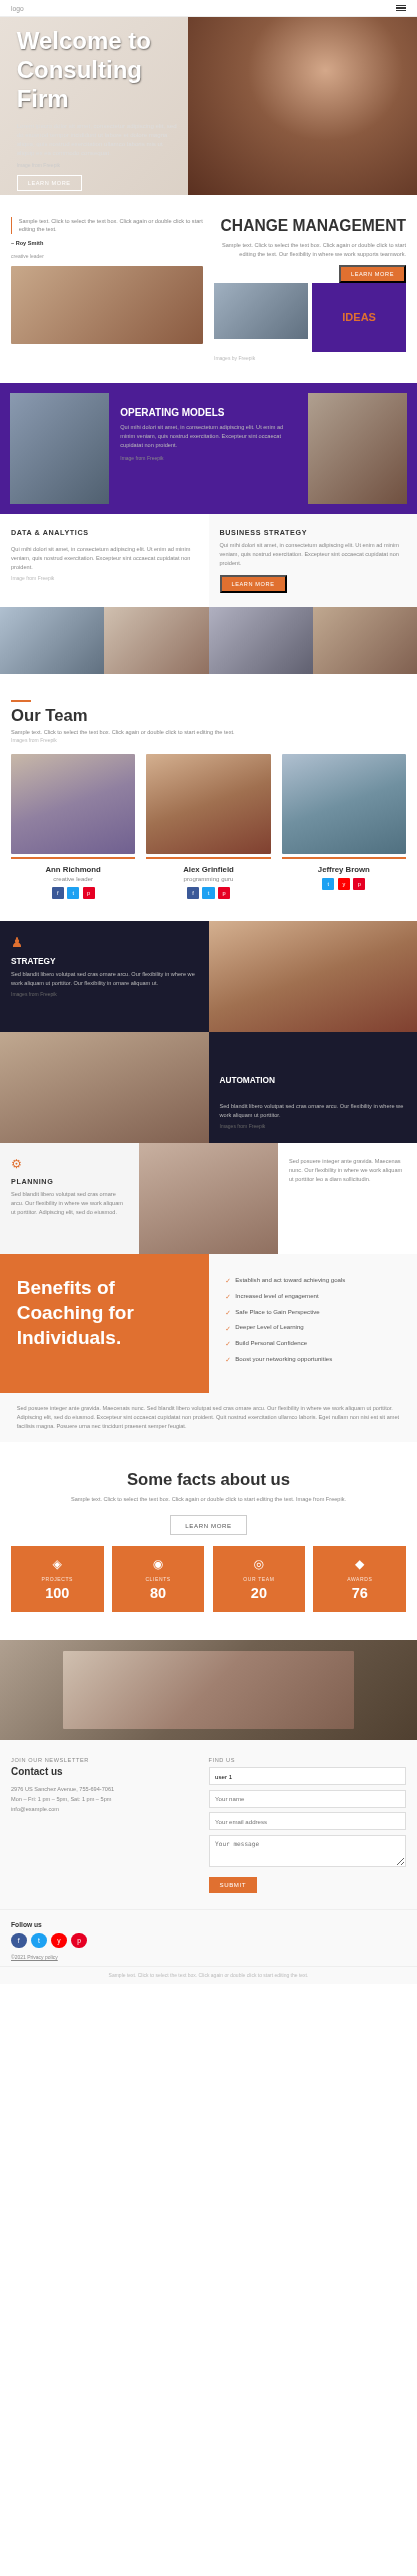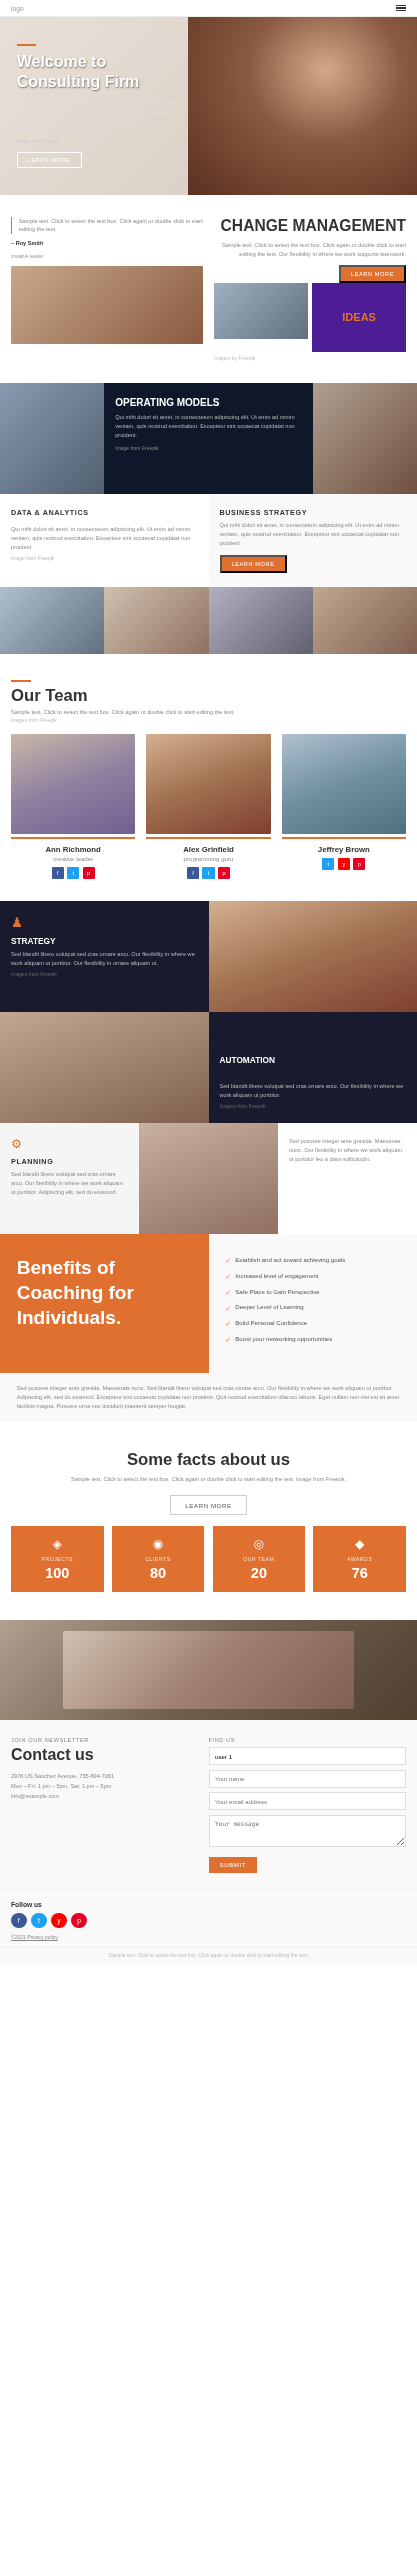--- a/index.html
+++ b/index.html
@@ -8,21 +8,21 @@
     
     .header { display: flex; justify-content: space-between; align-items: center; padding: 4.5px 11px; border-bottom: 0.6px solid #eee; }
 
     
     .hero { position: relative; background: #f5f5f5; height: 178px; overflow: hidden; }
     .hero-bg { width: 100%; height: 178px; background: linear-gradient(135deg, #e8e0d8 0%, #d4c8bc 100%); display: flex; align-items: center; justify-content: flex-end; }
     .hero-img-placeholder { width: 55%; height: 100%; background: linear-gradient(160deg, #c9b8a8 0%, #a08070 50%, #8a6a5a 100%); position: relative; display: flex; align-items: center; justify-content: center; }
     .hero-person { width: 100%; height: 100%; background: radial-gradient(ellipse at 60% 30%, #d4a88a 0%, #8a5a40 40%, #5a3020 100%); }
     .hero-content { position: absolute; left: 0; top: 0; width: 45%; height: 100%; display: flex; flex-direction: column; justify-content: center; padding: 11px 11px 11px 16.7px; background: transparent; }
     .hero-orange-bar { width: 19.5px; height: 1.7px; background: #e07030; margin-bottom: 6.7px; }
-    .hero-title { font-size: 16px; font-weight: 700; color: #fff; line-height: 1.2; text-shadow: 0.6px 0.6px 1.7px rgba(0,0,0,0.5); }
+    .hero-title { font-size: 24px; font-weight: 700; color: #fff; line-height: 1.2; text-shadow: 0.6px 0.6px 1.7px rgba(0,0,0,0.5); }
     .hero-text { font-size: 6.1px; color: #ddd; margin-top: 6.7px; line-height: 1.5; }
     .hero-credit { font-size: 5px; color: #ccc; margin-top: 4.5px; }
     .hero-btn { margin-top: 7.8px; padding: 3.9px 10px; background: transparent; border: 0.6px solid #fff; color: #fff; font-size: 5.6px; cursor: pointer; text-transform: uppercase; letter-spacing: 0.6px; width: fit-content; }
 
     
     .change-management { padding: 22px 11px; }
     .cm-inner { display: grid; grid-template-columns: 1fr 1fr; gap: 11px; align-items: start; }
     .cm-left { display: flex; flex-direction: column; gap: 6.7px; }
     .cm-quote { font-size: 5.6px; color: #888; line-height: 1.5; padding-left: 6.7px; border-left: 1.1px solid #e07030; }
     .cm-author { font-size: 5.6px; font-weight: bold; color: #333; }
@@ -31,21 +31,21 @@
     .cm-right { }
     .cm-title { font-size: 15.6px; font-weight: 700; color: #333; text-align: right; line-height: 1.2; }
     .cm-text { font-size: 5.6px; color: #888; line-height: 1.5; margin-top: 5.6px; text-align: right; }
     .cm-btn { display: inline-block; margin-top: 6.7px; padding: 3.9px 10px; background: #e07030; color: #fff; font-size: 5.6px; cursor: pointer; text-transform: uppercase; letter-spacing: 0.6px; float: right; }
     .cm-imgs { display: grid; grid-template-columns: 1fr 1fr; gap: 4.5px; margin-top: 7.8px; }
     .cm-img2 { width: 100%; height: 56px; background: linear-gradient(135deg, #a0b0c0 0%, #607080 100%); }
     .cm-img3 { width: 100%; height: 69px; background: #4c1d95; display: flex; align-items: center; justify-content: center; color: #e07030; font-size: 11px; font-weight: bold; }
     .cm-credit { font-size: 5px; color: #bbb; margin-top: 3.3px; clear: both; }
 
     
-    .operating { background: #0f172a; padding: 0; position: relative; overflow: hidden; }
+    .operating { background: #4c1d95; padding: 10px; position: relative; overflow: hidden; }
     .op-grid { display: grid; grid-template-columns: 1fr 2fr 1fr; min-height: 111px; }
     .op-img-left { background: linear-gradient(135deg, #8a9ab0 0%, #506070 100%); min-height: 111px; }
     .op-center { padding: 14px 11px; color: #fff; }
     .op-title { font-size: 10px; font-weight: 700; color: #fff; margin-bottom: 5.6px; }
     .op-text { font-size: 5.6px; color: #bbb; line-height: 1.6; }
     .op-credit { font-size: 5px; color: #888; margin-top: 4.5px; }
     .op-img-right { background: linear-gradient(135deg, #b0a090 0%, #705040 100%); min-height: 111px; }
 
     
     .two-col { display: grid; grid-template-columns: 1fr 1fr; gap: 0; }
@@ -133,21 +133,21 @@
     .fact-label { font-size: 5px; text-transform: uppercase; letter-spacing: 0.6px; opacity: 0.8; margin-bottom: 3.3px; }
     .fact-number { font-size: 14.5px; font-weight: 700; }
 
     
     .bottom-img { width: 100%; height: 100px; background: linear-gradient(135deg, #b0a090 0%, #706050 50%, #504030 100%); display: flex; align-items: center; justify-content: center; }
 
     
     .footer { display: grid; grid-template-columns: 1fr 1fr; gap: 0; padding: 16.7px 11px; background: #f9f9f9; }
     .footer-left { padding-right: 11px; }
     .footer-newsletter { font-size: 5.6px; color: #888; text-transform: uppercase; letter-spacing: 0.6px; margin-bottom: 3.3px; }
-    .footer-contact-title { font-size: 16px; font-weight: 700; color: #333; margin-bottom: 6.7px; }
+    .footer-contact-title { font-size: 10px; font-weight: 700; color: #333; margin-bottom: 6.7px; }
     .footer-info { font-size: 5.6px; color: #888; line-height: 1.8; }
     .footer-right { }
     .footer-links-title { font-size: 5.6px; color: #888; text-transform: uppercase; letter-spacing: 0.6px; margin-bottom: 4.5px; }
     .footer-input { width: 100%; padding: 4.5px 5.6px; border: 0.6px solid #ddd; font-size: 6.1px; margin-bottom: 4.5px; outline: none; background: #fff; }
     .footer-submit { padding: 4.5px 11px; background: #e07030; color: #fff; border: none; font-size: 6.1px; cursor: pointer; text-transform: uppercase; letter-spacing: 0.6px; margin-top: 3.3px; }
 
     
     .follow-section { padding: 11px 11px 5.6px; background: #f9f9f9; border-top: 0.6px solid #eee; }
     .follow-title { font-size: 6.7px; font-weight: 700; color: #333; margin-bottom: 4.5px; }
     .follow-icons { display: flex; gap: 4.5px; }

